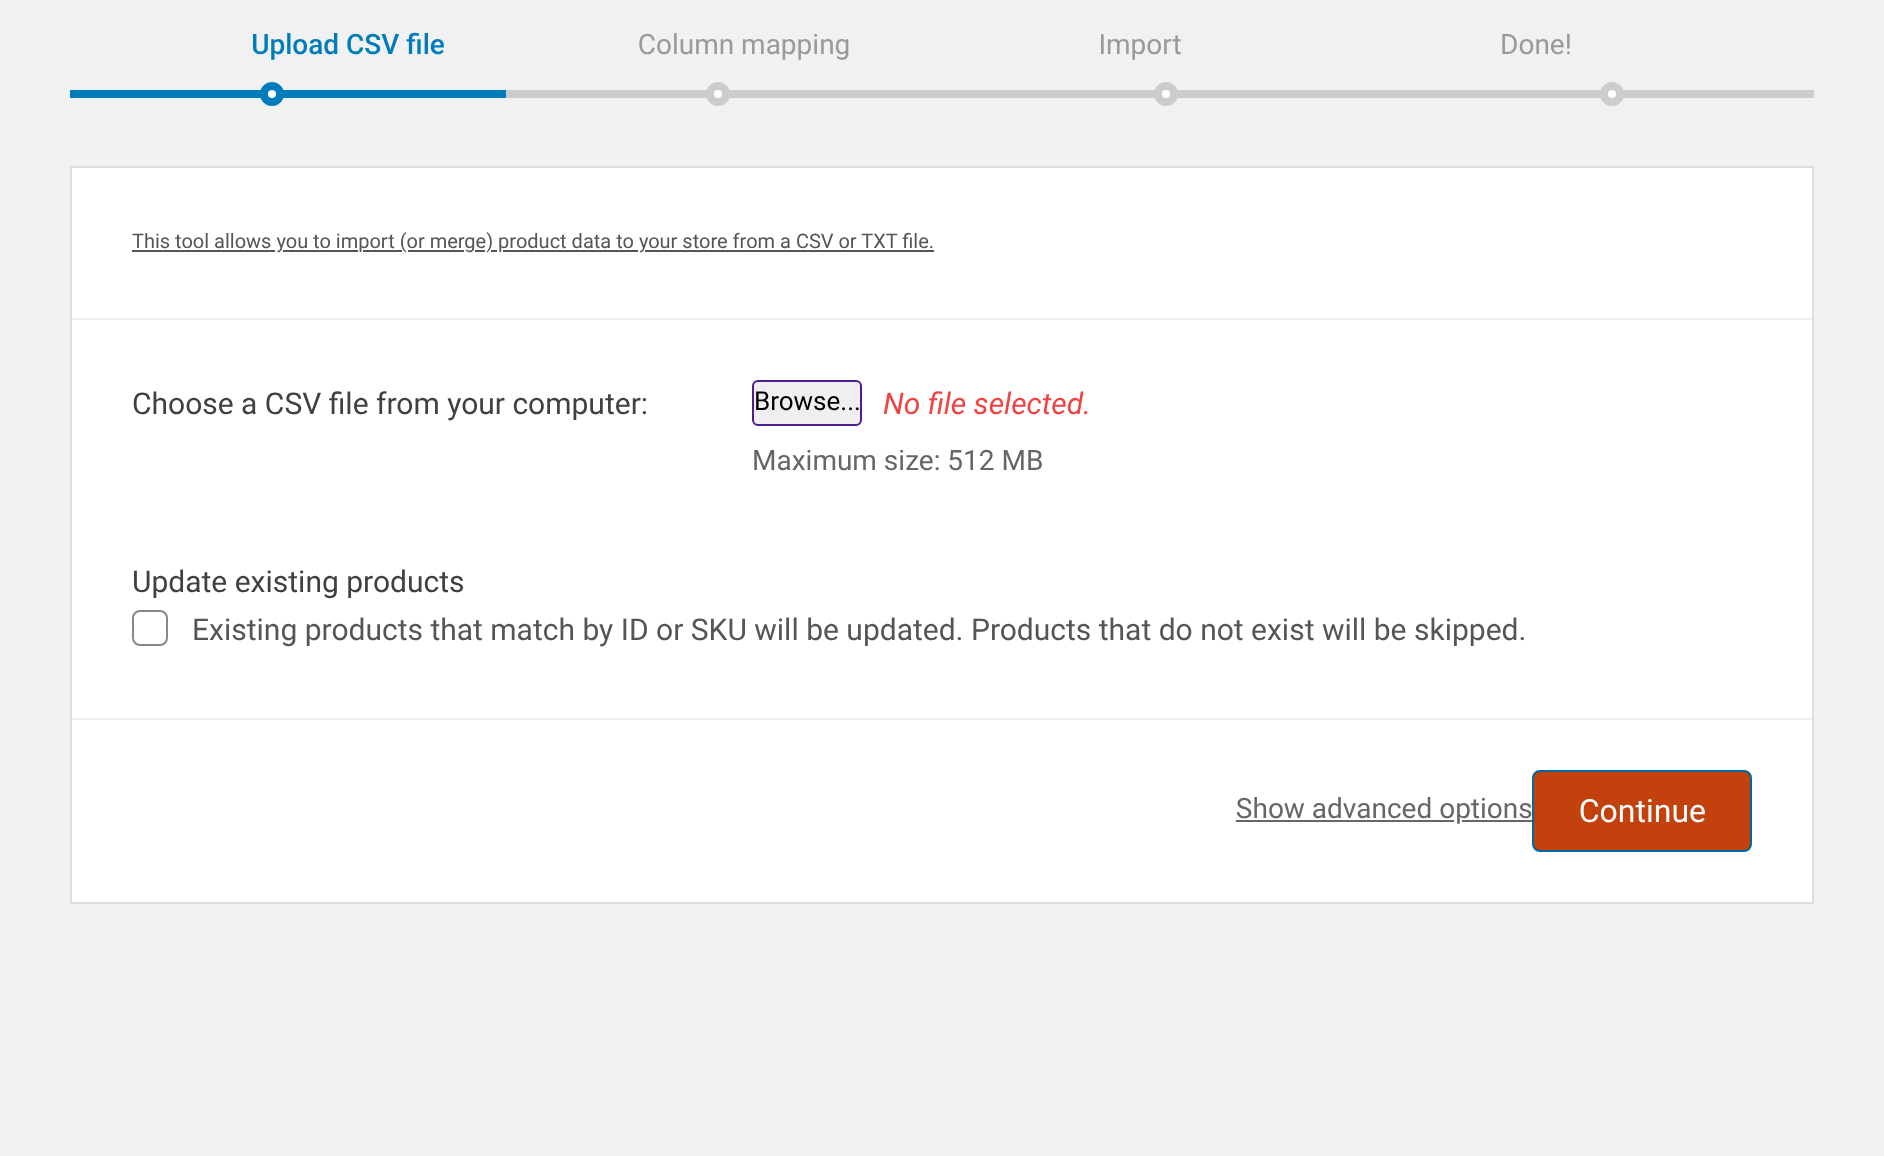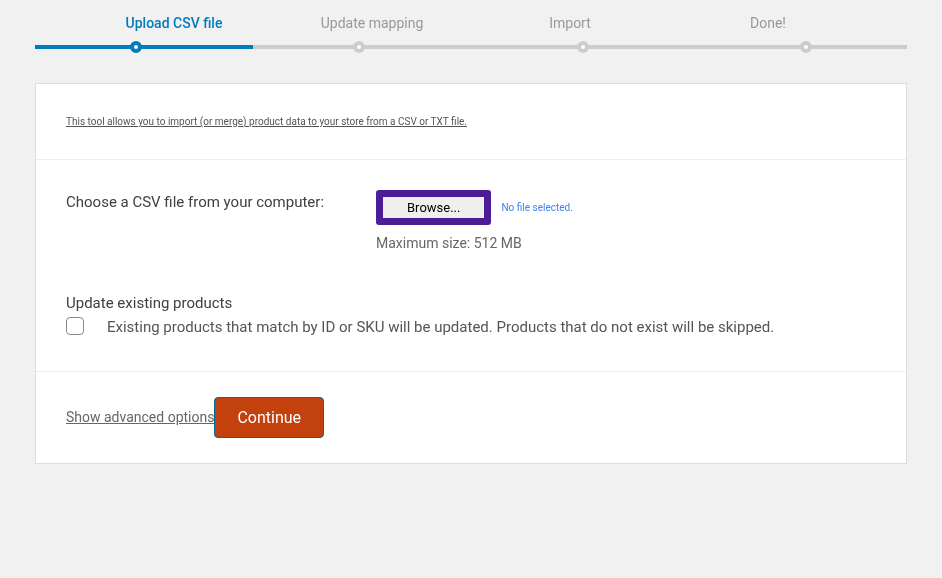--- a/index.html
+++ b/index.html
@@ -121,58 +121,59 @@
     }
     .file-row {
       display: flex;
       align-items: center;
       gap: 10px;
       margin-bottom: 10px;
     }
     .browse-btn {
       font-family: inherit;
       font-size: 13px;
-      padding: 3px 24px;
+      padding: 3px 0;
       background: #efefef;
-      border: 7px solid #4c1d95;
+      border: 1px solid #4c1d95;
       border-radius: 3px;
       cursor: pointer;
     }
     .file-status {
-      font-size: 10px;
-      color: #3b82f6;
+      font-size: 15px;
+      color: #ef4444;
+      font-style: italic;
     }
     .hint {
       font-size: 14px;
       color: #666;
     }
     .checkbox-row {
       display: flex;
       align-items: flex-start;
-      gap: 23px;
+      gap: 12px;
     }
     .checkbox {
       width: 18px;
       height: 18px;
       border: 1px solid #888;
       border-radius: 4px;
       background: #fff;
       flex-shrink: 0;
       margin-top: 2px;
       cursor: pointer;
     }
     .checkbox-text {
       font-size: 15px;
       color: #555;
       line-height: 1.7;
     }
     .card-footer {
       padding: 25px 30px;
       display: flex;
-      justify-content: flex-start;
+      justify-content: flex-end;
       align-items: center;
     }
     .advanced-link {
       font-size: 14px;
       color: #666;
       text-decoration: underline;
       cursor: pointer;
     }
     .continue-btn {
       font-family: inherit;
@@ -184,21 +185,21 @@
       border-radius: 4px;
       cursor: pointer;
     }
   </style>
 </head>
 <body>
 
 <div class="stepper">
   <div class="stepper-labels">
     <div class="step-label active">Upload CSV file</div>
-    <div class="step-label">Update mapping</div>
+    <div class="step-label">Column mapping</div>
     <div class="step-label">Import</div>
     <div class="step-label">Done!</div>
   </div>
   <div class="stepper-bar">
     <div class="bar-bg"></div>
     <div class="bar-fill"></div>
     <div class="step-dots">
       <div class="dot active"></div>
       <div class="dot"></div>
       <div class="dot"></div>

